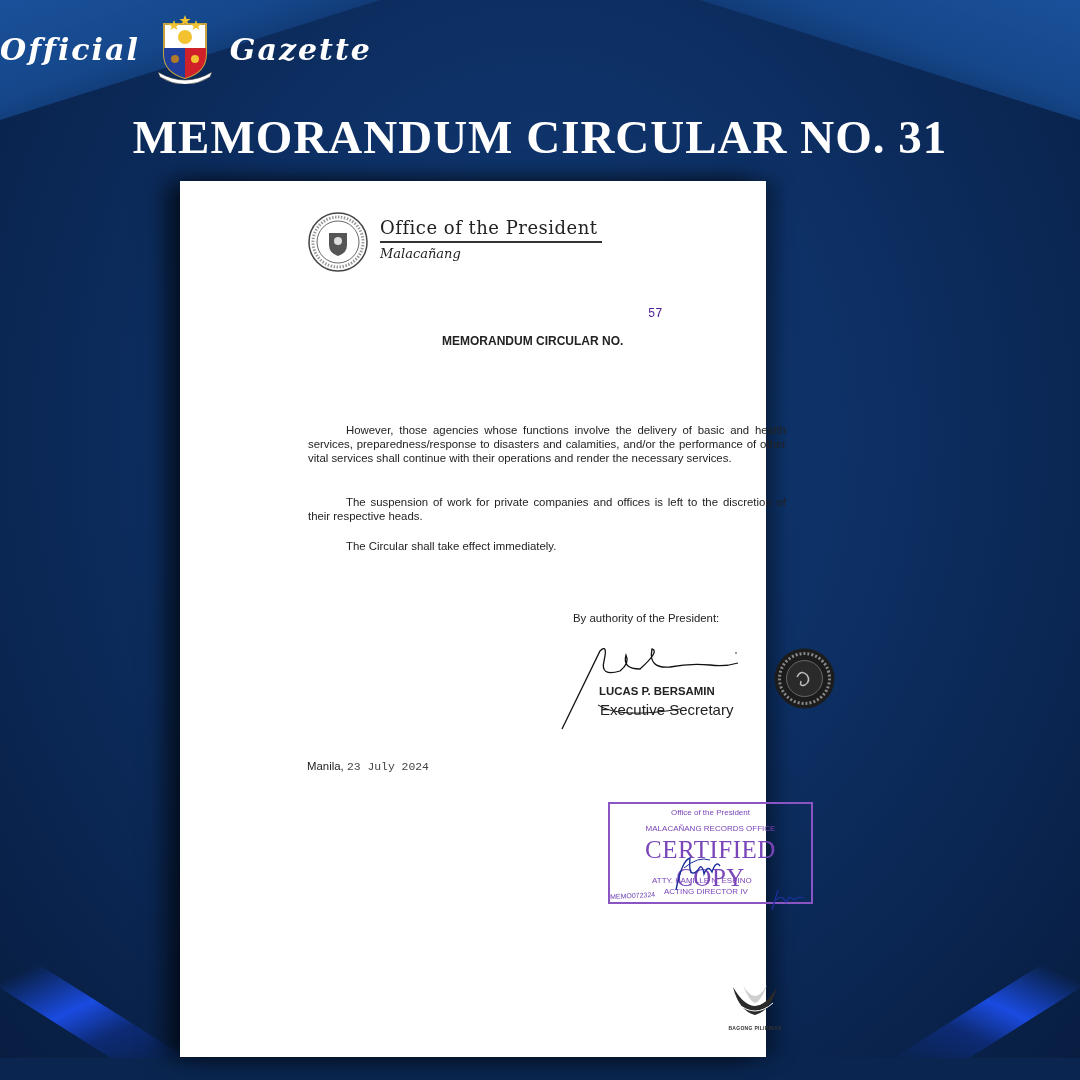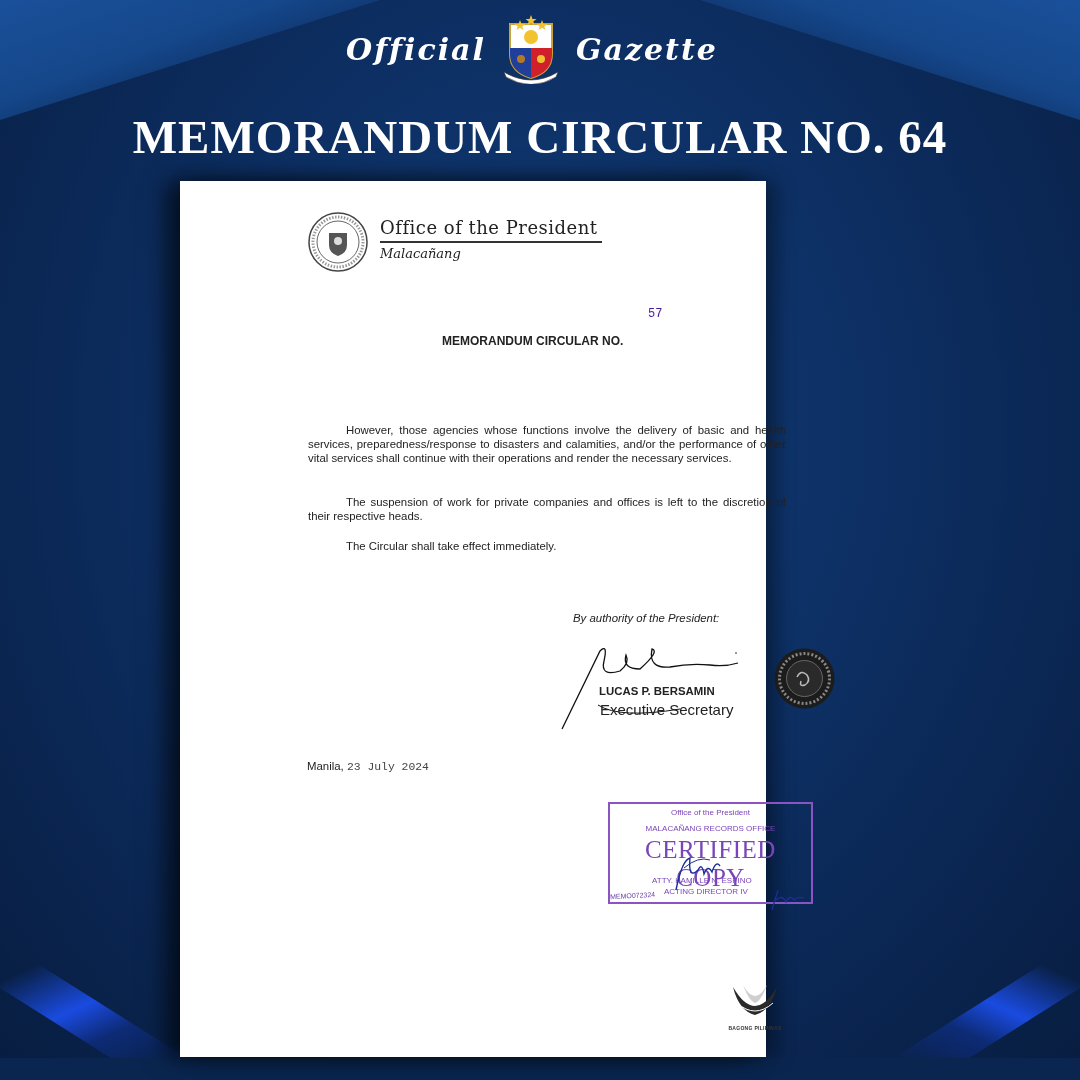--- a/index.html
+++ b/index.html
@@ -37,21 +37,21 @@
     clip-path: polygon(100% 0, 0 100%, 40% 100%, 100% 40%);
   }
   .bottom-band {
     position: absolute; left: 0; right: 0; bottom: 0; height: 22px;
     background: #0a2650;
   }
 
   
   .header {
     position: absolute; top: 14px; left: 0; right: 16px;
-    display: flex; justify-content: center; align-items: center; gap: 14px;
+    display: flex; align-items: center; gap: 14px;
   }
   .gazette-word {
     font-family: "DejaVu Serif", serif;
     font-weight: bold;
     font-size: 30px;
     color: #ffffff;
     letter-spacing: 2px;
     font-style: italic;
   }
   .seal { width: 62px; height: 70px; }
@@ -108,21 +108,21 @@
     text-align: justify;
   }
   .body-text p { text-indent: 38px; }
   .p1 { top: 184px; }
   .p2 { top: 242px; }
   .p3 { top: 314px; }
   .p4 { top: 358px; }
 
   .authority {
     position: absolute; left: 393px; top: 431px;
-    font-size: 11.4px; color: #222; font-style: italic;
+    font-size: 11.4px; color: #222;
   }
   .signature { position: absolute; left: 380px; top: 460px; width: 190px; height: 92px; }
   .signer-name {
     position: absolute; left: 419px; top: 504px;
     font-size: 11.4px; font-weight: bold; color: #222;
   }
   .signer-title {
     position: absolute; left: 420px; top: 520px;
     font-size: 15px; color: #222;
   }
@@ -186,21 +186,21 @@
       <polygon points="31,1 32.5,5 36.5,5 33.3,7.4 34.5,11 31,8.8 27.5,11 28.7,7.4 25.5,5 29.5,5"></polygon>
       <polygon points="42,6 43.5,10 47.5,10 44.3,12.4 45.5,16 42,13.8 38.5,16 39.7,12.4 36.5,10 40.5,10"></polygon>
     </g>
     <circle cx="21" cy="45" r="4" fill="#b07a2a"></circle>
     <circle cx="41" cy="45" r="4" fill="#f2c230"></circle>
     <path d="M4 58 Q31 74 58 58 L56 63 Q31 78 6 63 Z" fill="#ffffff" stroke="#333" stroke-width="0.6"></path>
   </svg>
   <span class="gazette-word">Gazette</span>
 </div>
 
-<div class="title">MEMORANDUM CIRCULAR NO. 64</div>
+<div class="title">MEMORANDUM CIRCULAR NO. 31</div>
 
 <div class="paper">
 
   <div class="letterhead">
     <svg class="op-seal" viewBox="0 0 62 62">
       <circle cx="31" cy="31" r="29" fill="#fff" stroke="#444" stroke-width="1.5"></circle>
       <circle cx="31" cy="31" r="21" fill="#fff" stroke="#666" stroke-width="1"></circle>
       <circle cx="31" cy="31" r="25" fill="none" stroke="#999" stroke-width="3" stroke-dasharray="1.5 1.5"></circle>
       <path d="M22 22 L40 22 L40 34 Q40 42 31 45 Q22 42 22 34 Z" fill="#555"></path>
       <circle cx="31" cy="30" r="4" fill="#ddd"></circle>

